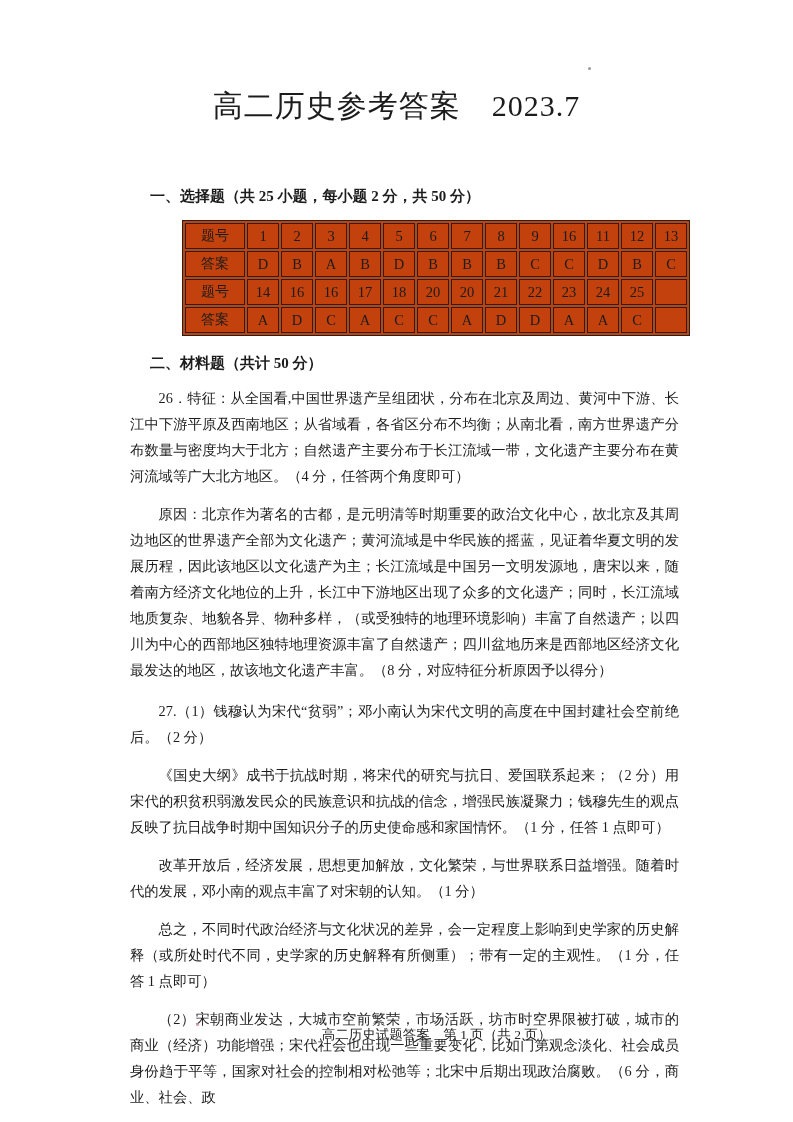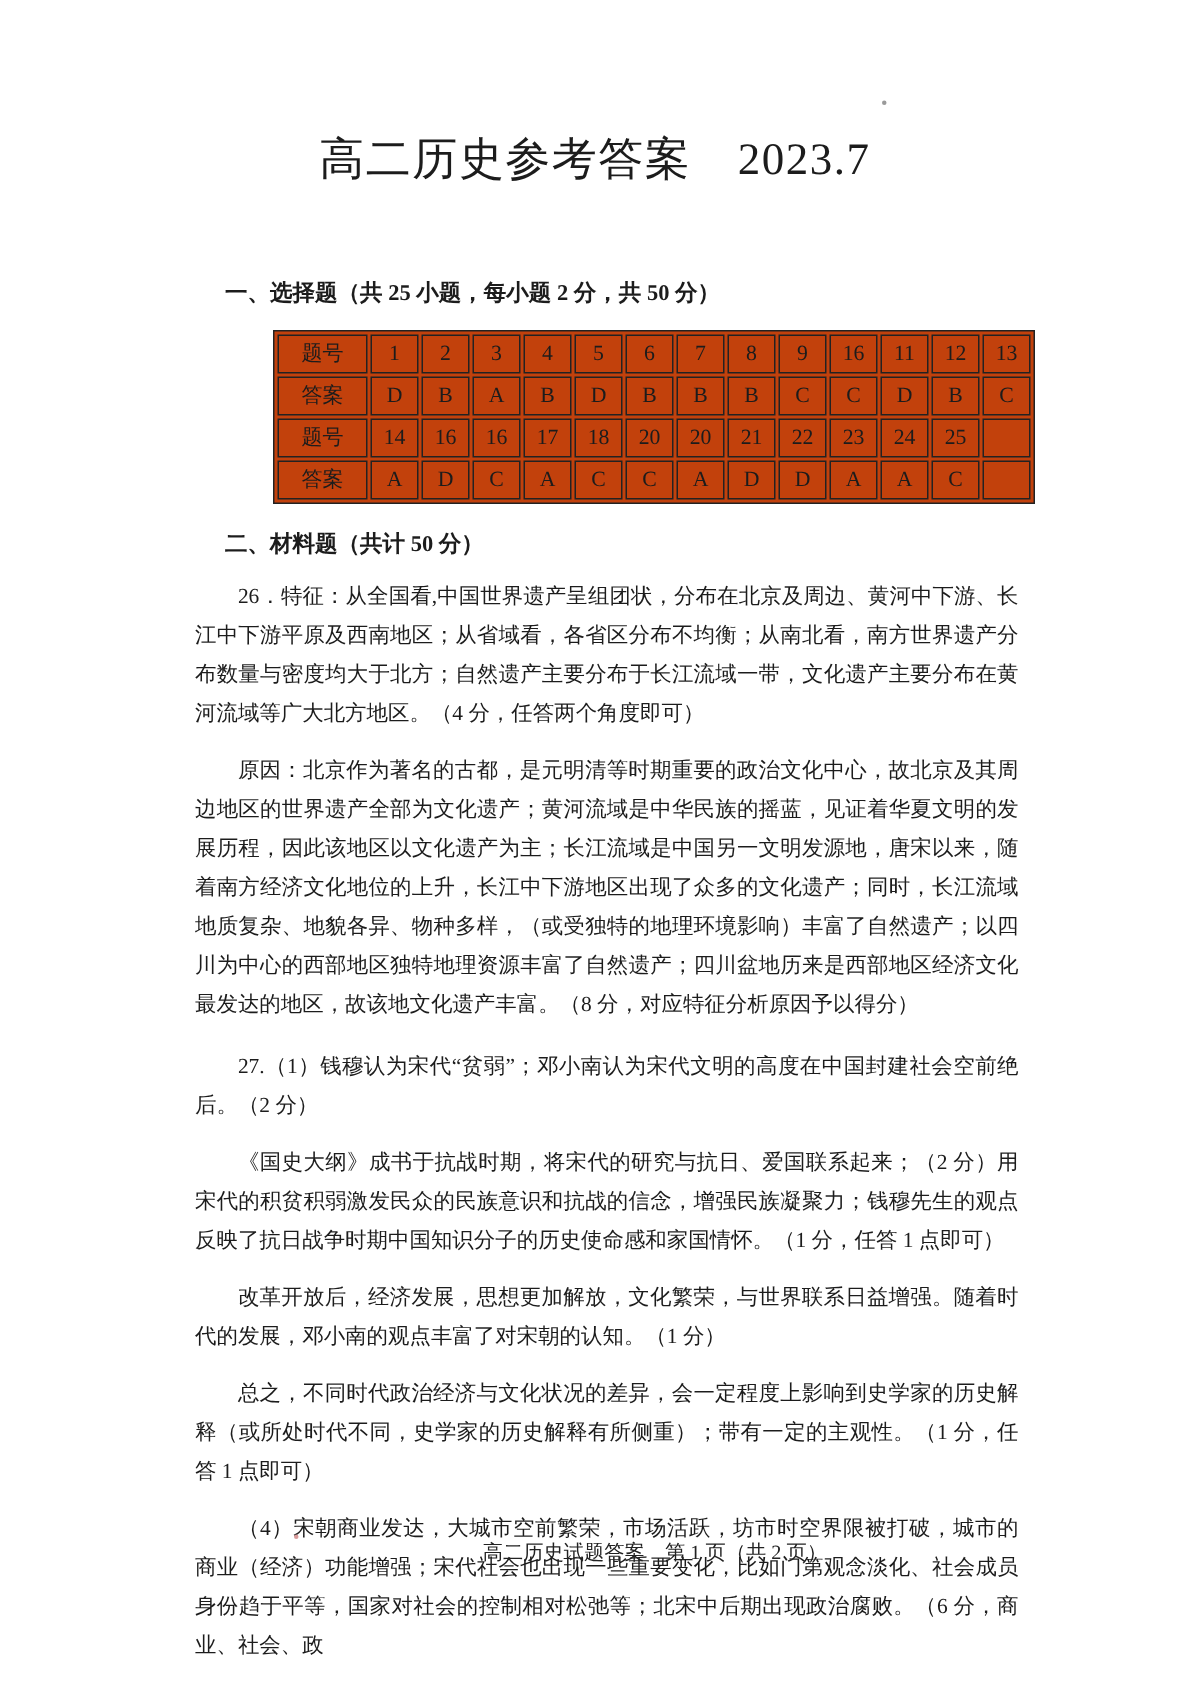--- a/index.html
+++ b/index.html
@@ -121,21 +121,21 @@
 
     <div class="sec-heading sec2">二、材料题（共计 50 分）</div>
 
     <div class="answers">
       <p class="para">26．特征：从全国看,中国世界遗产呈组团状，分布在北京及周边、黄河中下游、长江中下游平原及西南地区；从省域看，各省区分布不均衡；从南北看，南方世界遗产分布数量与密度均大于北方；自然遗产主要分布于长江流域一带，文化遗产主要分布在黄河流域等广大北方地区。（4 分，任答两个角度即可）</p>
       <p class="para">原因：北京作为著名的古都，是元明清等时期重要的政治文化中心，故北京及其周边地区的世界遗产全部为文化遗产；黄河流域是中华民族的摇蓝，见证着华夏文明的发展历程，因此该地区以文化遗产为主；长江流域是中国另一文明发源地，唐宋以来，随着南方经济文化地位的上升，长江中下游地区出现了众多的文化遗产；同时，长江流域地质复杂、地貌各异、物种多样，（或受独特的地理环境影响）丰富了自然遗产；以四川为中心的西部地区独特地理资源丰富了自然遗产；四川盆地历来是西部地区经济文化最发达的地区，故该地文化遗产丰富。（8 分，对应特征分析原因予以得分）</p>
       <p class="para q27-start">27.（1）钱穆认为宋代“贫弱”；邓小南认为宋代文明的高度在中国封建社会空前绝后。（2 分）</p>
       <p class="para">《国史大纲》成书于抗战时期，将宋代的研究与抗日、爱国联系起来；（2 分）用宋代的积贫积弱激发民众的民族意识和抗战的信念，增强民族凝聚力；钱穆先生的观点反映了抗日战争时期中国知识分子的历史使命感和家国情怀。（1 分，任答 1 点即可）</p>
       <p class="para">改革开放后，经济发展，思想更加解放，文化繁荣，与世界联系日益增强。随着时代的发展，邓小南的观点丰富了对宋朝的认知。（1 分）</p>
       <p class="para">总之，不同时代政治经济与文化状况的差异，会一定程度上影响到史学家的历史解释（或所处时代不同，史学家的历史解释有所侧重）；带有一定的主观性。（1 分，任答 1 点即可）</p>
-      <p class="para">（4）宋朝商业发达，大城市空前繁荣，市场活跃，坊市时空界限被打破，城市的商业（经济）功能增强；宋代社会也出现一些重要变化，比如门第观念淡化、社会成员身份趋于平等，国家对社会的控制相对松弛等；北宋中后期出现政治腐败。（6 分，商业、社会、政</p>
+      <p class="para">（2）宋朝商业发达，大城市空前繁荣，市场活跃，坊市时空界限被打破，城市的商业（经济）功能增强；宋代社会也出现一些重要变化，比如门第观念淡化、社会成员身份趋于平等，国家对社会的控制相对松弛等；北宋中后期出现政治腐败。（6 分，商业、社会、政</p>
     </div>
 
   </div>
 
   <div class="footer">高二历史试题答案　第 1 页（共 2 页）</div>
 
   <div class="speck speck-gray"></div>
   <div class="speck speck-red"></div>
 
 </div>

